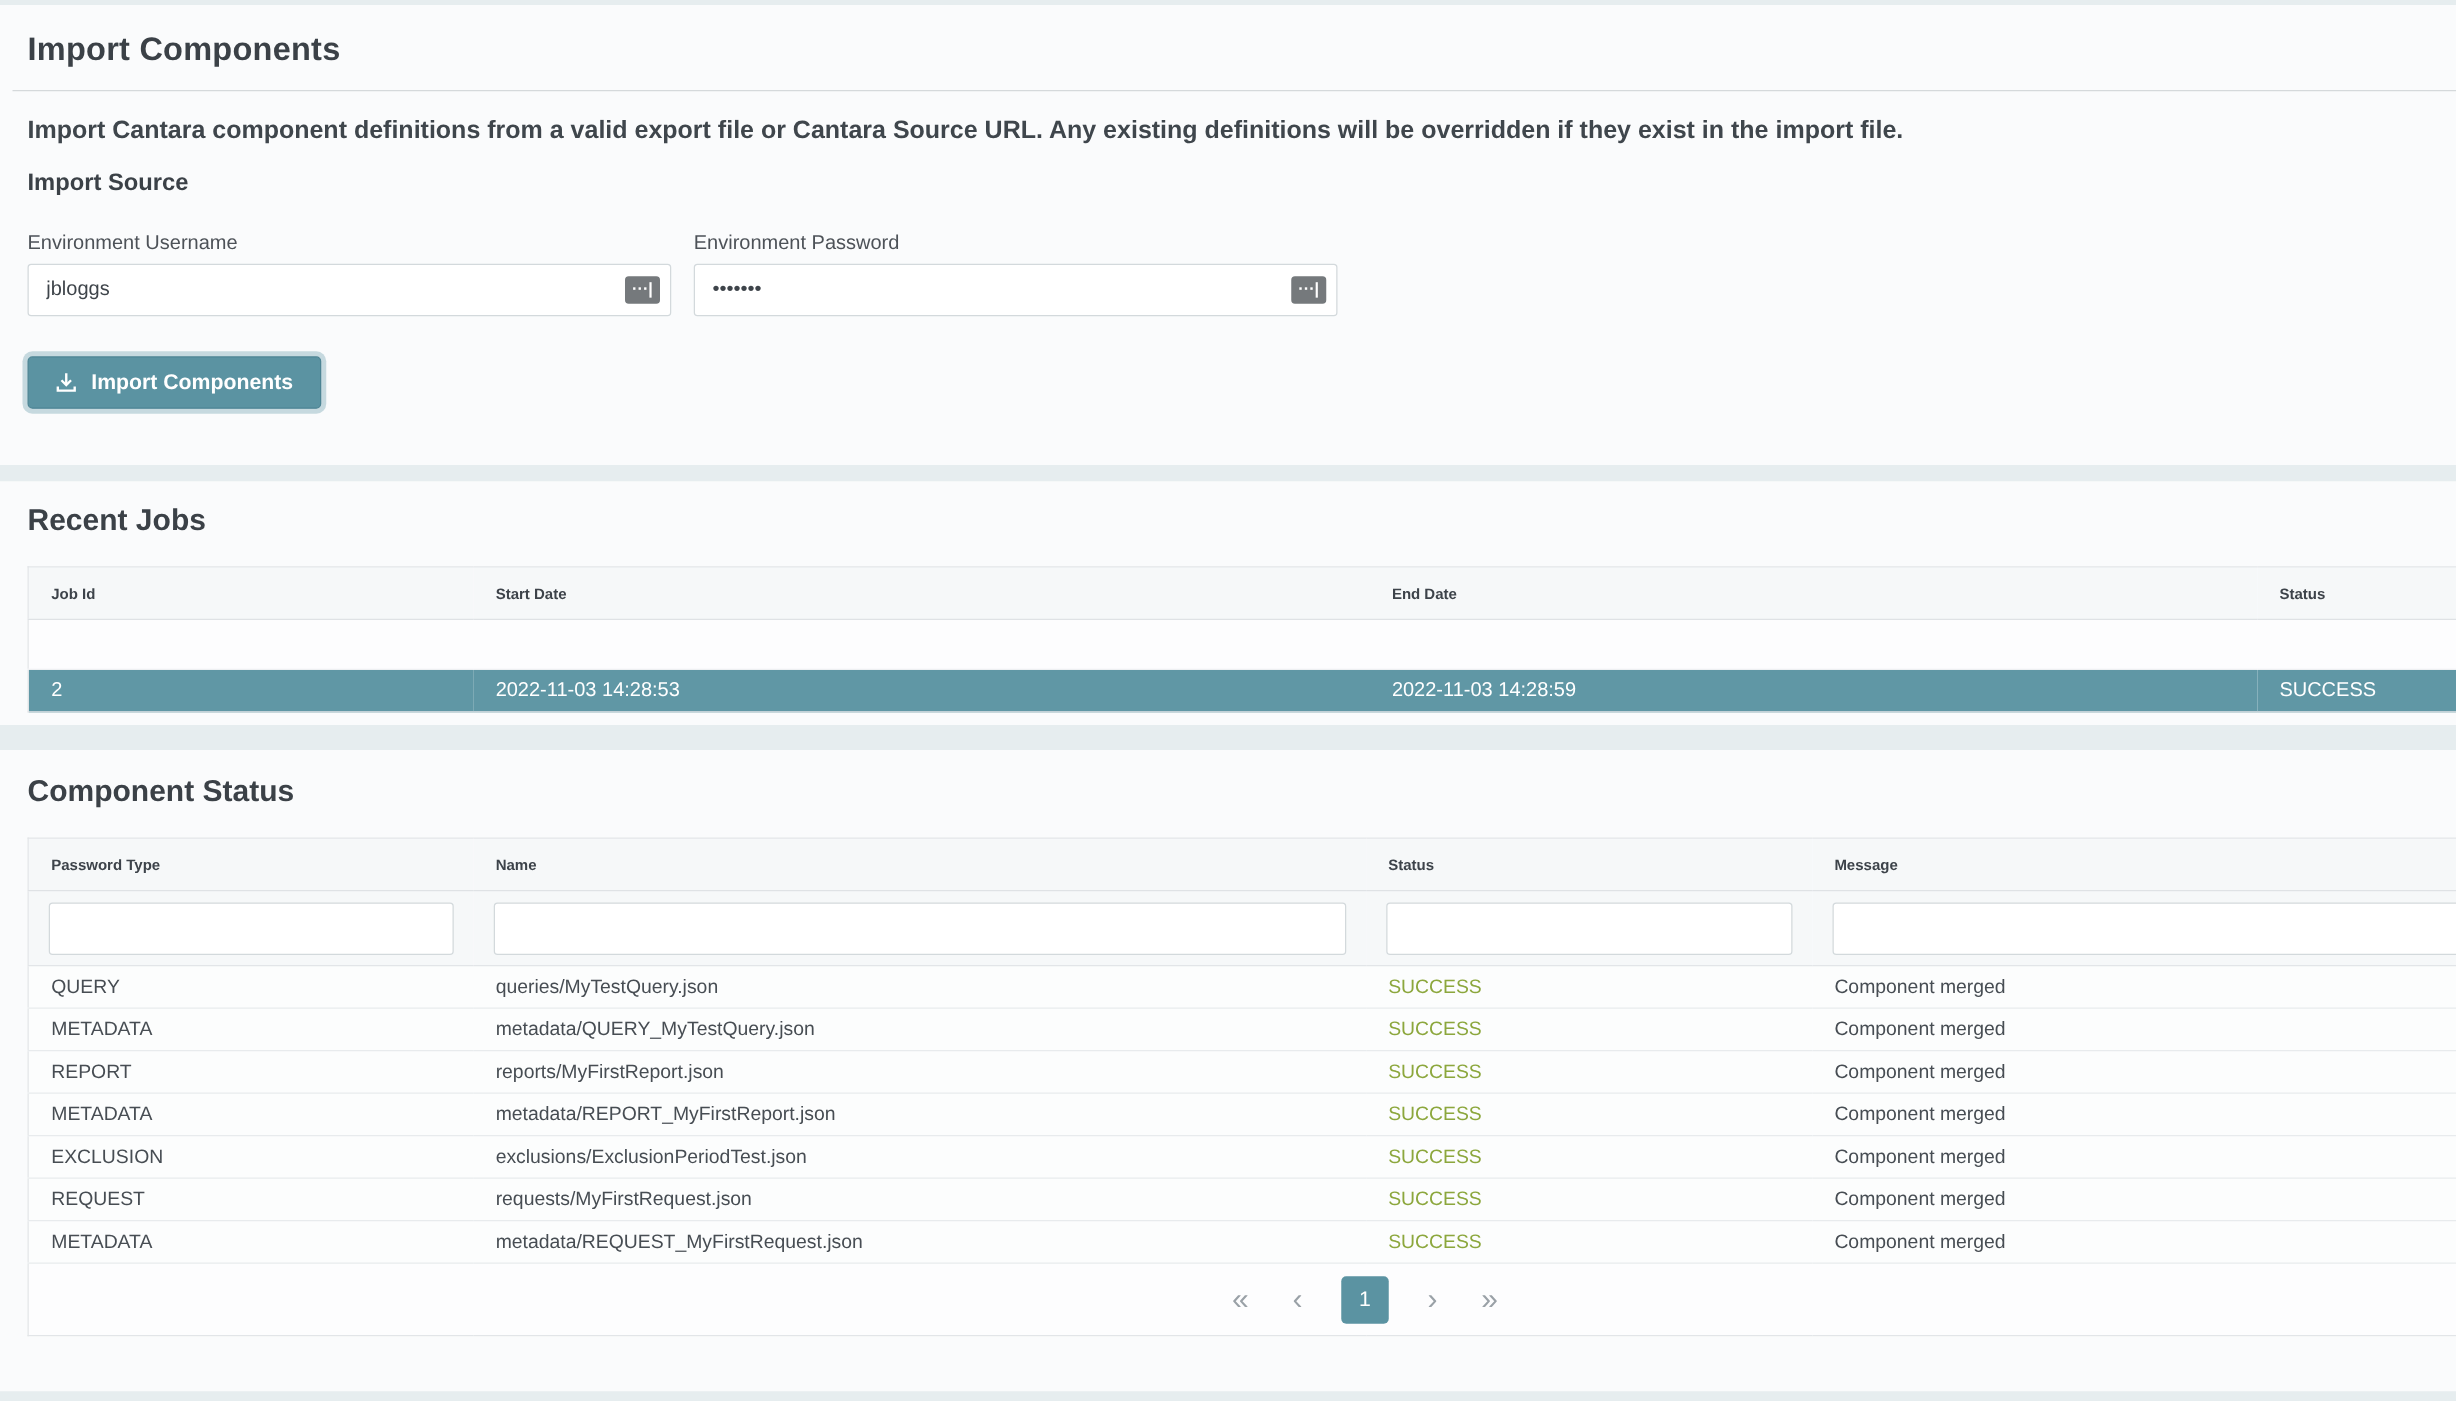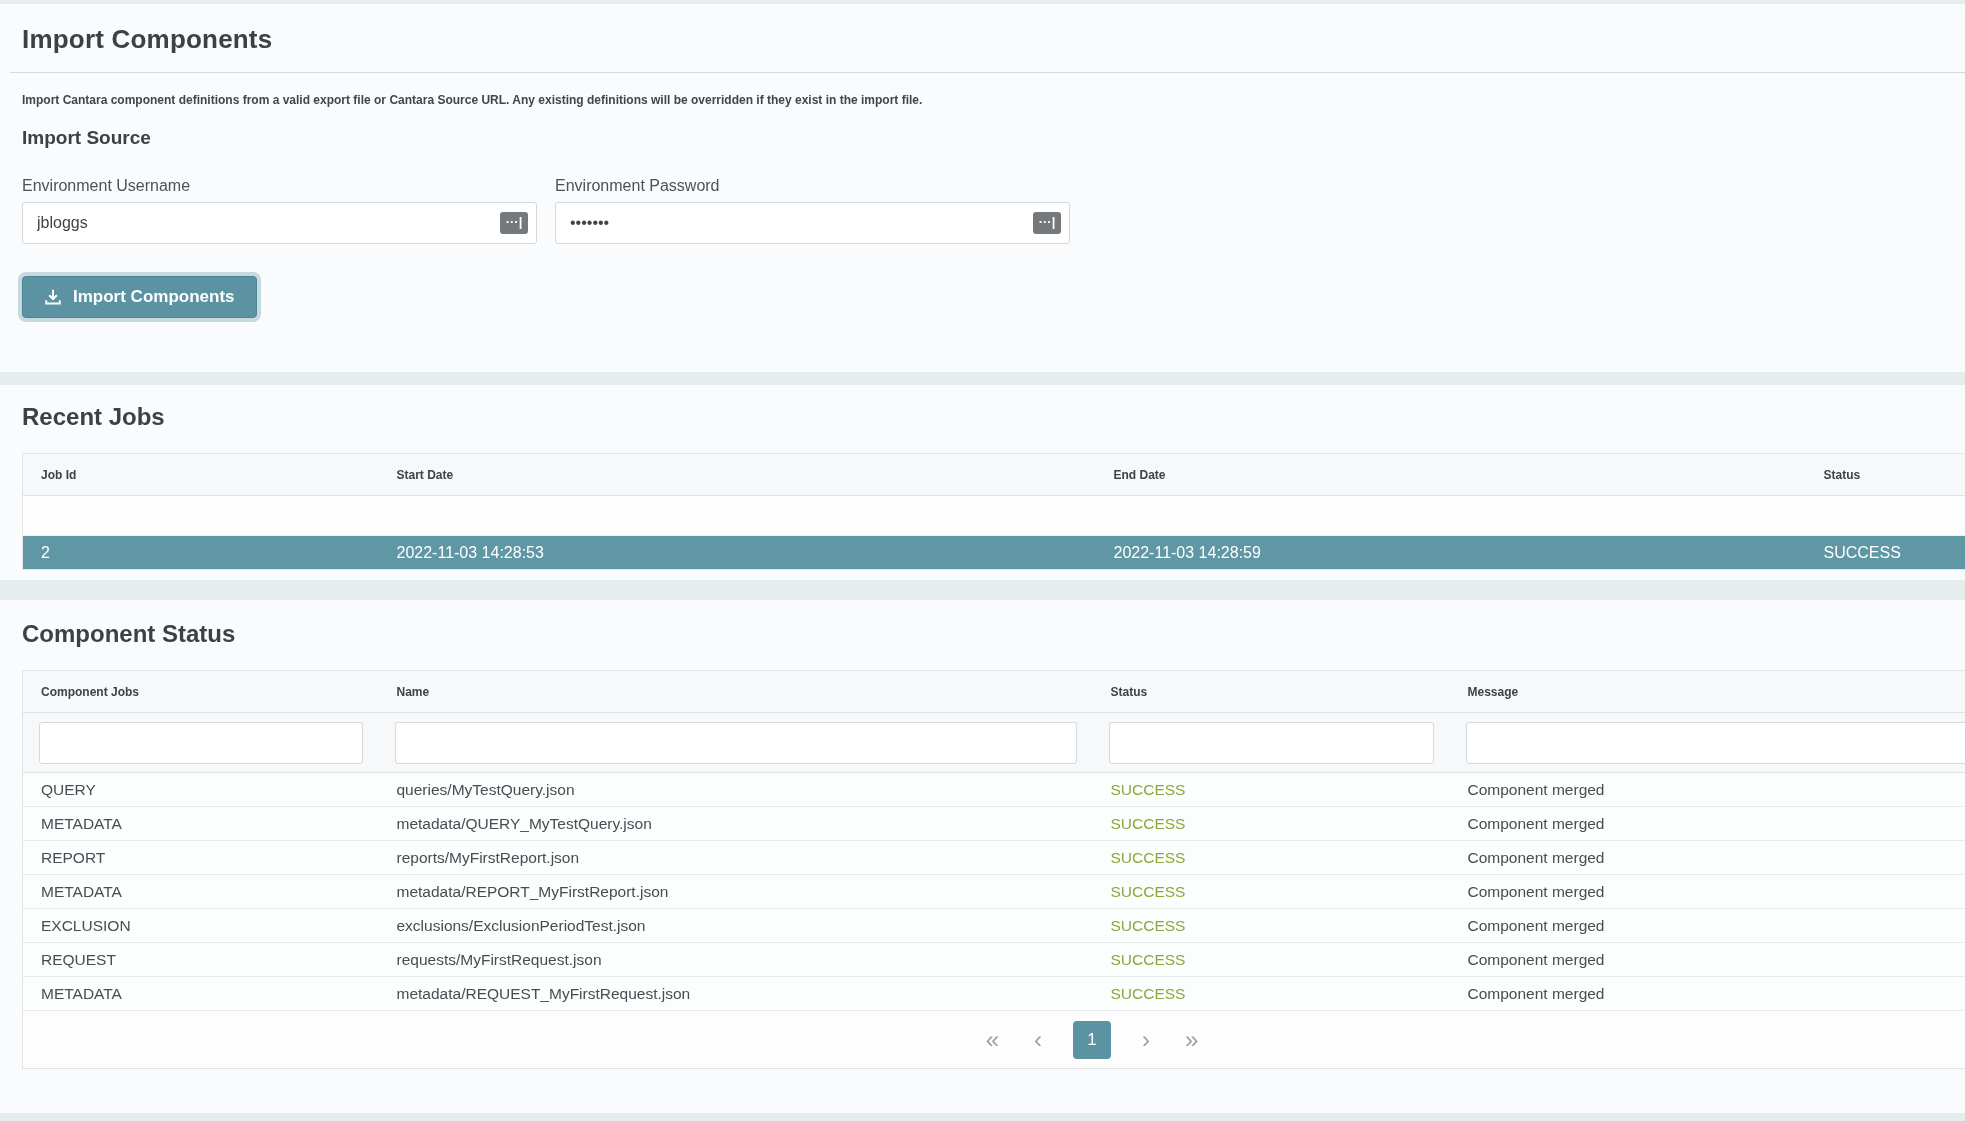--- a/index.html
+++ b/index.html
@@ -35,21 +35,21 @@
 
   h1.page-title{
     margin:0;font-size:26px;font-weight:700;color:var(--text-dark);
     letter-spacing:.2px;
   }
   .title-divider{
     border:none;border-top:1px solid #d5d9db;
     margin:17px -24px 20px -12px;
   }
   .description{
-    margin:0 0 20px 0;font-size:12px;font-weight:700;color:#3f464c;
+    margin:0 0 20px 0;font-size:20px;font-weight:700;color:#3f464c;
   }
   h2.sub-heading{margin:0 0 14px 0;font-size:19px;font-weight:700;color:var(--text-dark);}
   h2.section-heading{margin:0 0 22px 0;font-size:24px;font-weight:700;color:var(--text-dark);}
 
   
   .toggle-group{display:inline-flex;border-radius:3px;}
   .toggle-btn{
     height:42px;padding:0 22px;font-size:16px;border:1px solid #d8dcdf;
     background:#fff;color:#3f474e;cursor:pointer;
     font-family:"Liberation Sans", sans-serif;
@@ -206,21 +206,21 @@
   <div class="table-wrap">
     <table class="status-table">
       <colgroup>
           <col style="width:356px">
           <col style="width:714px">
           <col style="width:357px">
           <col>
         </colgroup>
       <thead>
         <tr>
-          <th>Component Jobs</th>
+          <th>Password Type</th>
           <th>Name</th>
           <th>Status</th>
           <th>Message</th>
         </tr>
         <tr class="filter-row">
           <td><input type="text" style=""></td>
           <td><input type="text" style=""></td>
           <td><input type="text" style=""></td>
           <td><input type="text" style=""></td>
         </tr>

